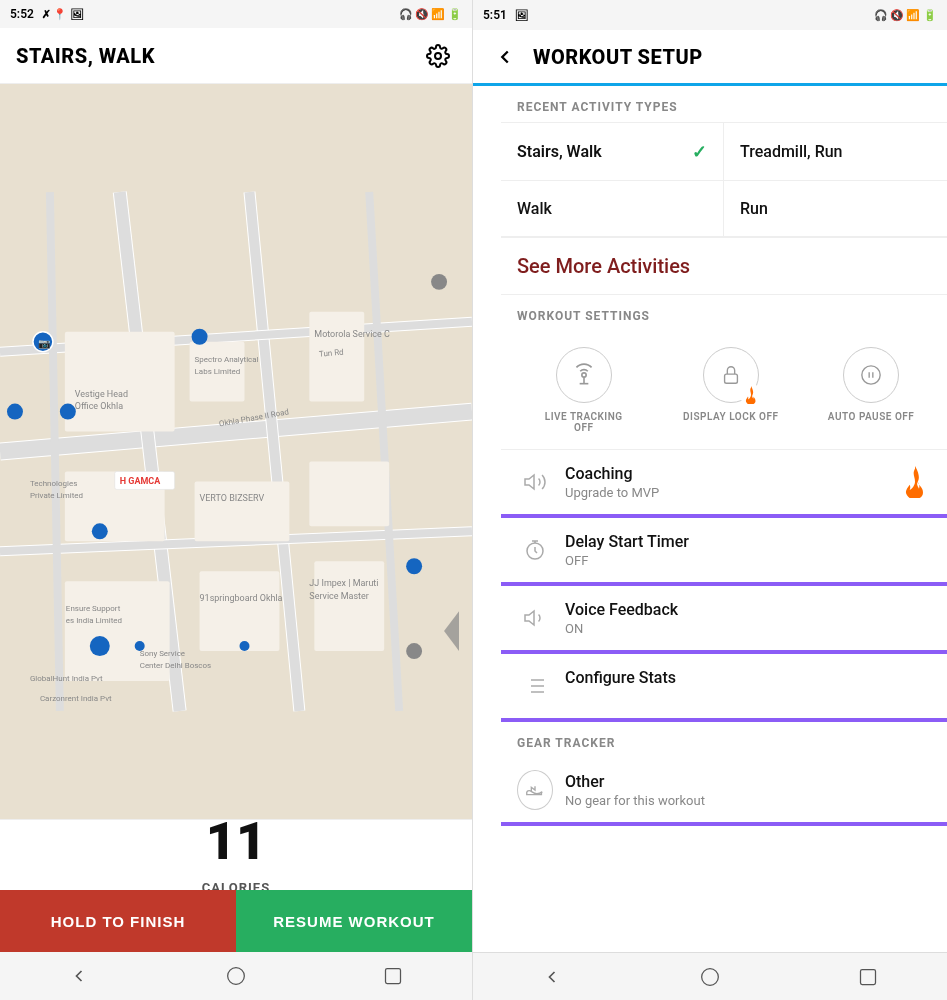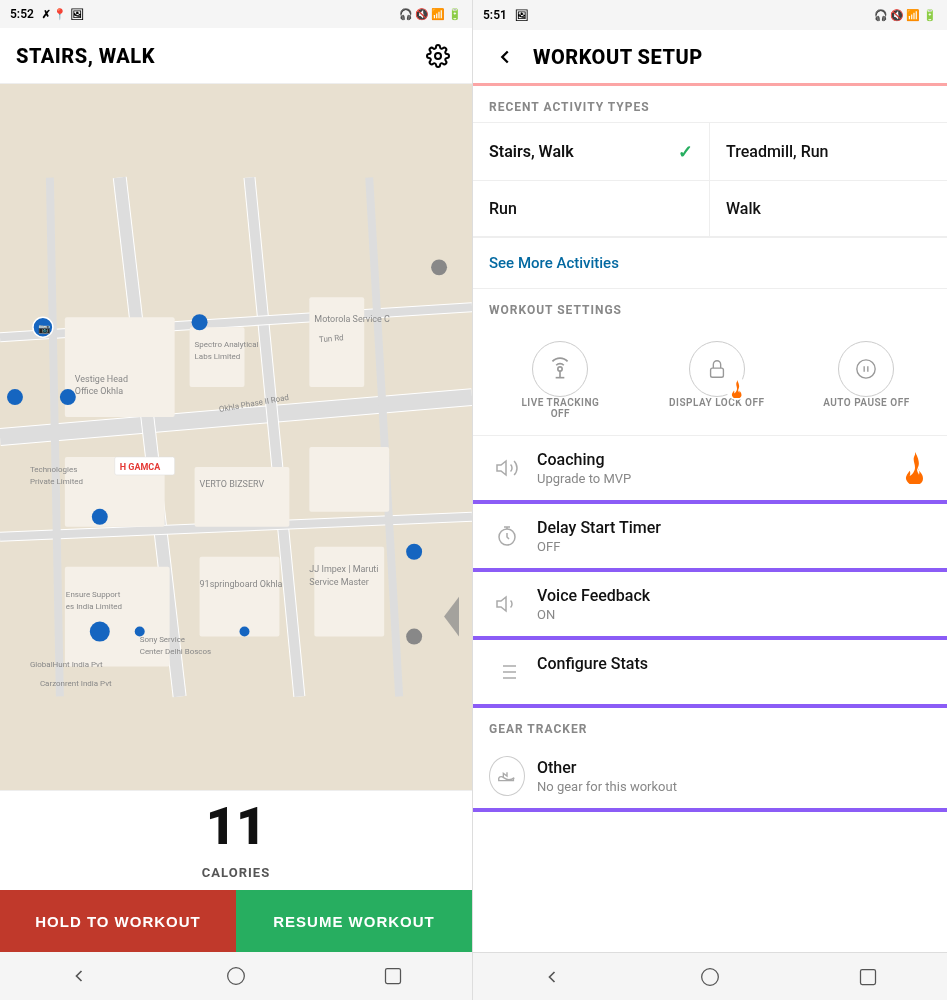--- a/index.html
+++ b/index.html
@@ -74,21 +74,21 @@
 
     
     .map-svg {
       width: 100%;
       height: 100%;
       position: absolute;
       top: 0; left: 0;
     }
 
     .calories-section {
-      height: 100px;
+      height: 71px;
       background: #fff;
       display: flex;
       flex-direction: column;
       align-items: center;
       justify-content: center;
       border-top: 1px solid #eee;
     }
 
     .calories-number {
       font-size: 52px;
@@ -165,21 +165,21 @@
       font-size: 12px;
       font-weight: 600;
     }
 
     .right-header {
       height: 56px;
       background: #fff;
       display: flex;
       align-items: center;
       padding: 0 16px;
-      border-bottom: 3px solid #fca5a5;
+      border-bottom: 3px solid #0ea5e9;
     }
 
     .back-btn {
       width: 32px;
       height: 32px;
       display: flex;
       align-items: center;
       justify-content: center;
       cursor: pointer;
       margin-right: 12px;
@@ -189,20 +189,21 @@
       font-size: 20px;
       font-weight: 800;
       color: #000;
       letter-spacing: 0.5px;
     }
 
     .right-content {
       flex: 1;
       overflow-y: auto;
       background: #fff;
+      margin-left: 28px;
     }
 
     .section-header {
       font-size: 12px;
       font-weight: 700;
       color: #888;
       letter-spacing: 1px;
       padding: 14px 16px 8px;
       background: #fff;
     }
@@ -235,39 +236,39 @@
     }
 
     .check-mark {
       color: #27ae60;
       font-size: 18px;
       font-weight: 700;
     }
 
     .see-more {
       padding: 16px;
-      font-size: 15px;
+      font-size: 20px;
       font-weight: 500;
-      color: #0369a1;
+      color: #7f1d1d;
       cursor: pointer;
       border-bottom: 1px solid #eee;
     }
 
     .workout-settings-grid {
       display: flex;
       justify-content: space-around;
       padding: 16px 8px;
       border-bottom: 1px solid #eee;
     }
 
     .setting-icon-item {
       display: flex;
       flex-direction: column;
       align-items: center;
-      gap: 0;
+      gap: 8px;
       cursor: pointer;
       max-width: 100px;
     }
 
     .icon-circle {
       width: 56px;
       height: 56px;
       border-radius: 50%;
       border: 1.5px solid #ccc;
       display: flex;
@@ -456,21 +457,21 @@
         <text x="320" y="165" font-size="8" fill="#888" transform="rotate(-5, 320, 165)">Tun Rd</text>
       </svg>
     </div>
 
     <div class="calories-section">
       <span class="calories-number">11</span>
       <span class="calories-label">CALORIES</span>
     </div>
 
     <div class="action-buttons">
-      <button class="hold-to-finish-btn">HOLD TO WORKOUT</button>
+      <button class="hold-to-finish-btn">HOLD TO FINISH</button>
       <button class="resume-workout-btn">RESUME WORKOUT</button>
     </div>
 
     <div class="left-nav-bar">
       <div class="nav-icon">
         <svg width="20" height="20" viewBox="0 0 24 24" fill="none" stroke="#555" stroke-width="2">
             <polyline points="15 18 9 12 15 6"></polyline>
           </svg>
       </div>
       <div class="nav-icon">
@@ -510,24 +511,24 @@
 
       <div class="activity-grid">
         <div class="activity-cell selected">
           <span>Stairs, Walk</span>
           <span class="check-mark">✓</span>
         </div>
         <div class="activity-cell">
           <span>Treadmill, Run</span>
         </div>
         <div class="activity-cell">
+          <span>Walk</span>
+        </div>
+        <div class="activity-cell">
           <span>Run</span>
-        </div>
-        <div class="activity-cell">
-          <span>Walk</span>
         </div>
       </div>
 
       <div class="see-more">See More Activities</div>
 
       <div class="section-header">WORKOUT SETTINGS</div>
 
       <div class="workout-settings-grid">
 
         <div class="setting-icon-item">

